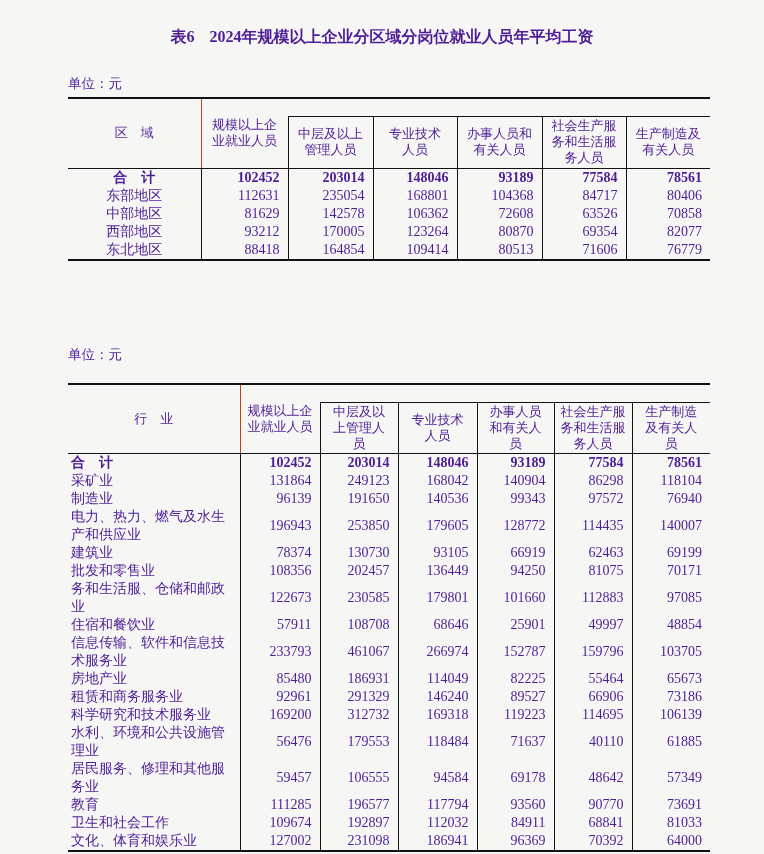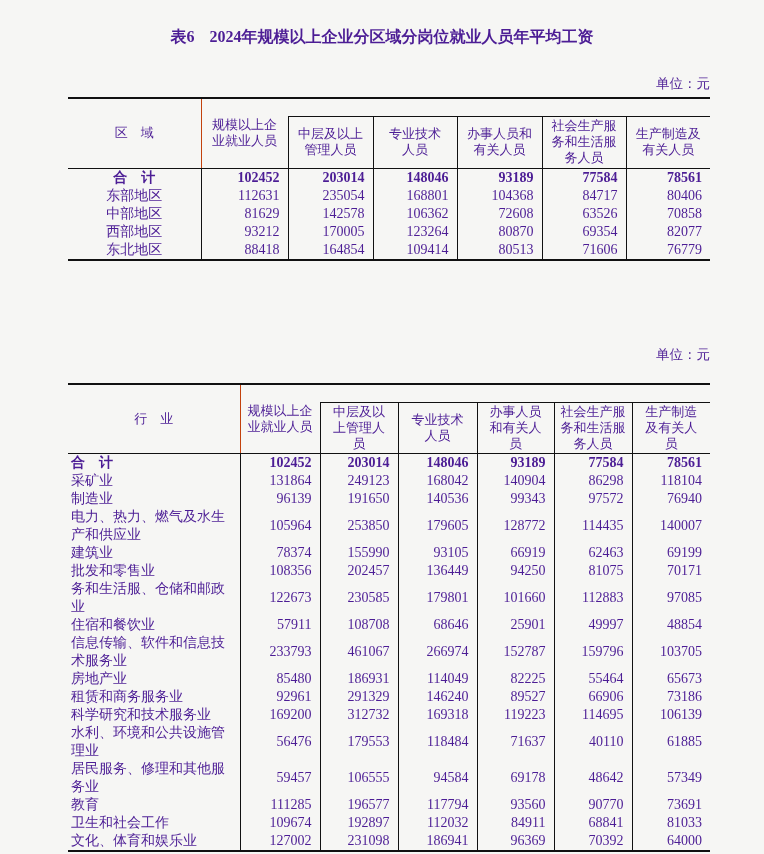--- a/index.html
+++ b/index.html
@@ -9,21 +9,21 @@
     background:#f6f6f4; overflow:hidden;
     font-family:"Liberation Serif","DejaVu Serif",serif;
     color:#4c1d95;
   }
   .tbl-title {
     position:absolute; left:0; width:764px; text-align:center;
     font-size:16px; font-weight:bold; line-height:19px; margin:0;
   }
   .title-text { margin-left:15px; }
   .unit-label {
-    position:absolute; left:68px; width:642px; text-align:right;
+    position:absolute; left:68px; width:642px; text-align:left;
     font-size:13.5px; line-height:17px;
   }
   table.stat-table {
     position:absolute; left:68px; width:642px;
     border-collapse:collapse; table-layout:fixed;
     border-top:2px solid #111; border-bottom:2px solid #111;
   }
   .stat-table th {
     font-weight:normal; font-size:13px; line-height:16px;
     text-align:center; vertical-align:middle;
@@ -198,31 +198,31 @@
           <td class="num">96139</td>
           <td class="num">191650</td>
           <td class="num">140536</td>
           <td class="num">99343</td>
           <td class="num">97572</td>
           <td class="num">76940</td>
         </tr>
         <tr>
           <td class="label">电力、热力、燃气及水生
 产和供应业</td>
-          <td class="num">105964</td>
+          <td class="num">196943</td>
           <td class="num">253850</td>
           <td class="num">179605</td>
           <td class="num">128772</td>
           <td class="num">114435</td>
           <td class="num">140007</td>
         </tr>
         <tr>
           <td class="label">建筑业</td>
           <td class="num">78374</td>
-          <td class="num">155990</td>
+          <td class="num">130730</td>
           <td class="num">93105</td>
           <td class="num">66919</td>
           <td class="num">62463</td>
           <td class="num">69199</td>
         </tr>
         <tr>
           <td class="label">批发和零售业</td>
           <td class="num">108356</td>
           <td class="num">202457</td>
           <td class="num">136449</td>

